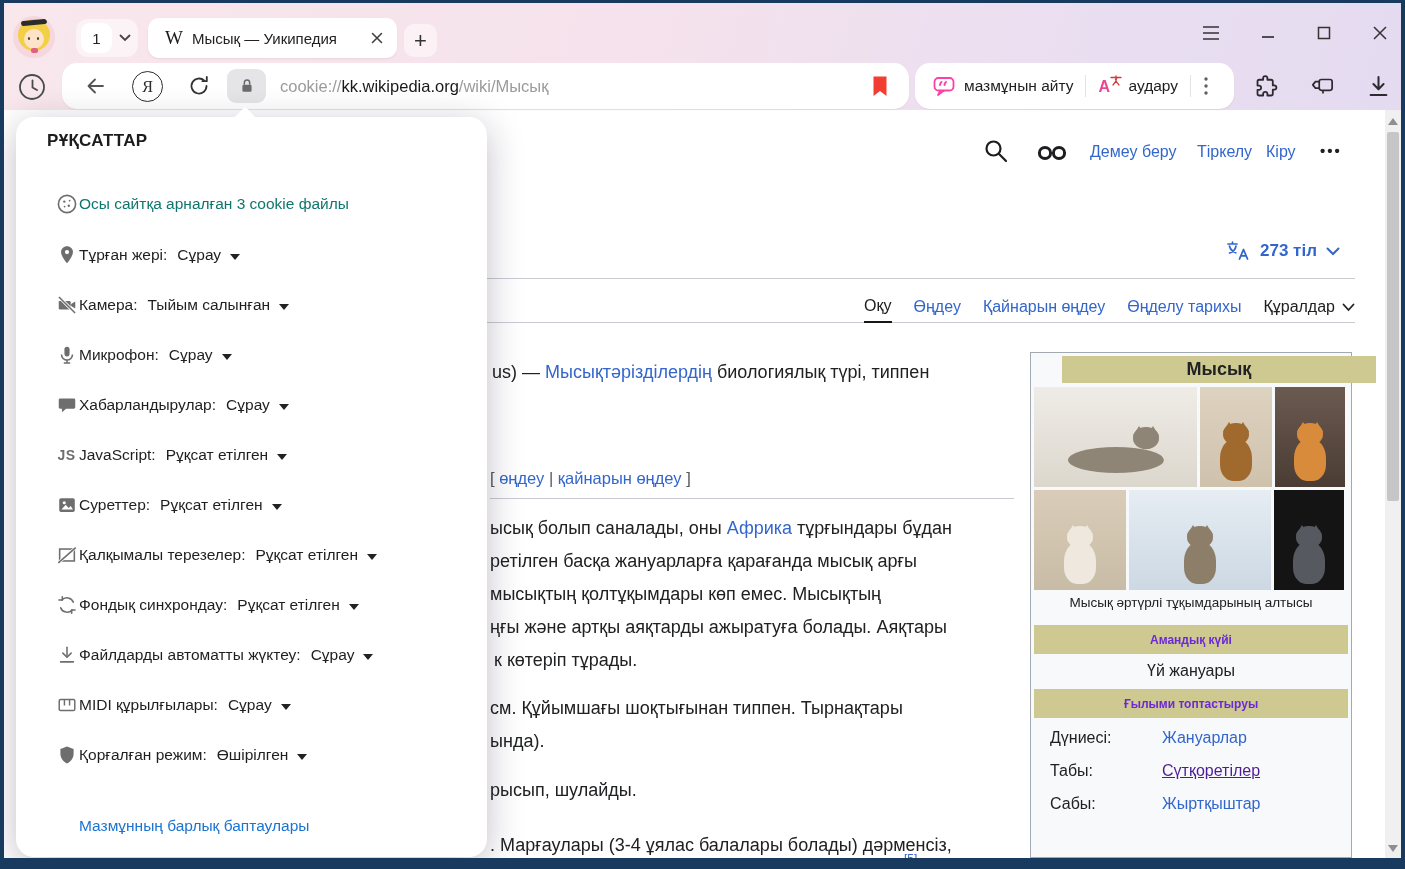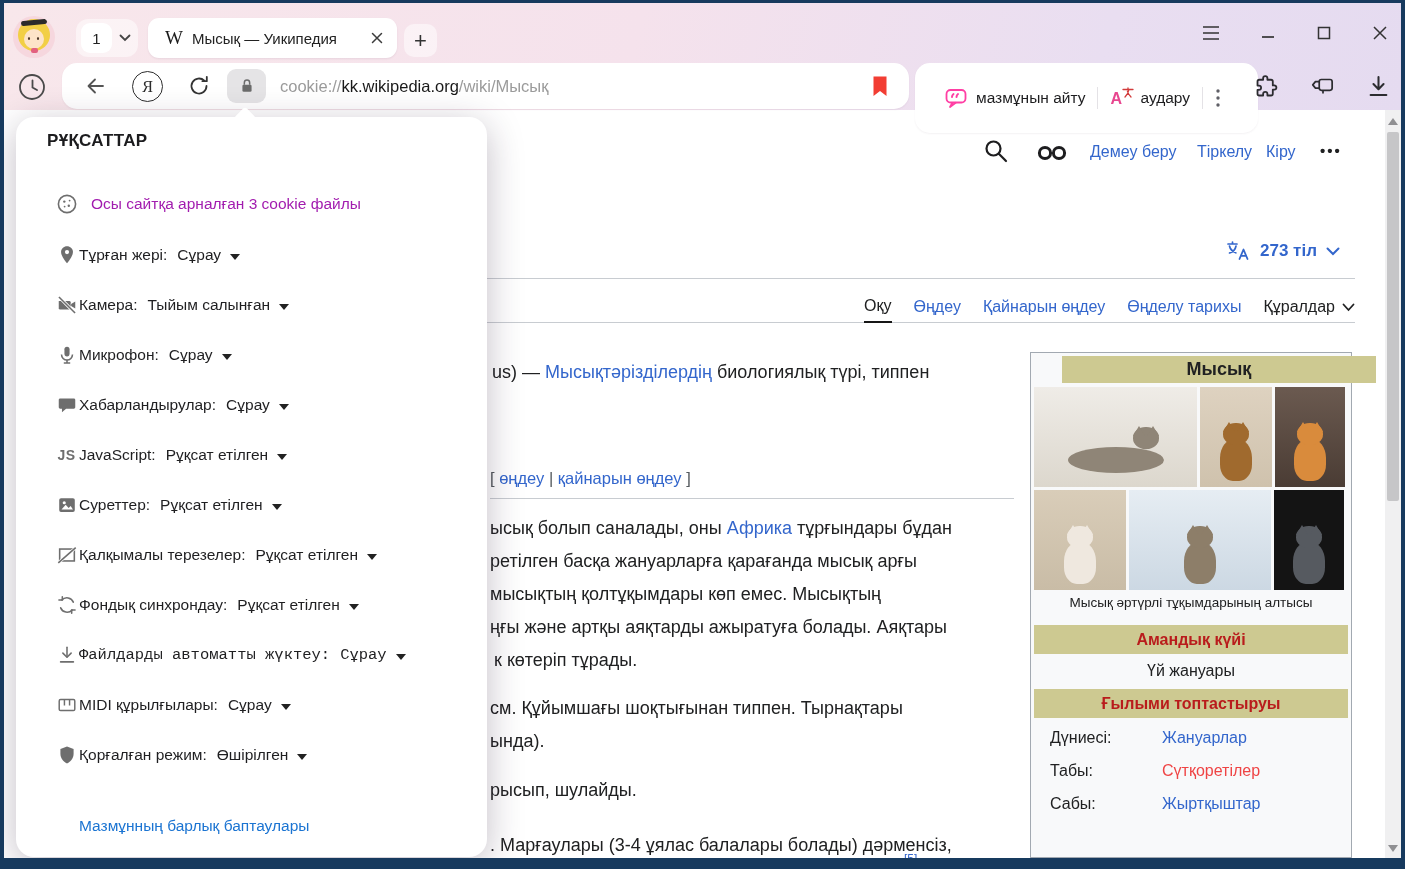--- a/index.html
+++ b/index.html
@@ -51,31 +51,31 @@
     display:flex;align-items:center;justify-content:center;font-family:"Liberation Serif",serif;font-size:16px;color:#2d2d2d;}
   .omnibar .refresh{position:absolute;left:124px;top:10px;}
   .lock-chip{position:absolute;left:165px;top:6px;width:39px;height:34px;border-radius:9px;background:#e5e4e6;
     display:flex;align-items:center;justify-content:center;}
   .urltext{position:absolute;left:218px;top:0;height:46px;display:flex;align-items:center;font-size:16.5px;white-space:nowrap;}
   .urltext .dim{color:#9b9b9b;}
   .urltext .host{color:#1a1a1a;}
   .bookmark{position:absolute;right:20px;top:12px;}
 
   .actions-pill{position:absolute;left:911px;top:60px;width:319px;height:46px;border-radius:15px;background:#fff;
-    box-shadow:0 1px 2px rgba(60,30,60,0.06);display:flex;align-items:center;padding:12px;}
+    box-shadow:0 1px 2px rgba(60,30,60,0.06);display:flex;align-items:center;padding:0;}
   .actions-pill .lbl{font-size:15.5px;color:#1d1d1f;white-space:nowrap;}
   .actions-pill .sep{width:1px;height:22px;background:#e4e2e6;margin:0 12px;}
   .tr-ico{position:relative;width:24px;height:22px;margin-right:6px;}
   .tr-ico .A{position:absolute;left:0;top:3px;font-size:16px;font-weight:bold;color:#e8468f;}
   .chrome-ico{position:absolute;top:70px;}
 
   
   .page{position:absolute;left:4px;top:110px;width:1381px;height:748px;background:#fff;overflow:hidden;z-index:5;color:#202122;}
   .wlink{color:#3366cc;}
-  .rlink{color:#ef4444;}
+  .rlink{color:#4c1d95;text-decoration:underline;}
   .hdr-ico{position:absolute;}
   .hdr-link{position:absolute;font-size:16px;color:#3366cc;white-space:nowrap;}
   .more-dots{position:absolute;font-size:15px;letter-spacing:2px;color:#202122;font-weight:bold;}
   .lang-btn{position:absolute;left:1222px;top:130px;display:flex;align-items:center;color:#3366cc;}
   .lang-btn .txt{font-size:17px;font-weight:bold;margin-left:8px;}
   .rule{position:absolute;height:1px;background:#c8ccd1;}
   .wtabs{position:absolute;left:483px;top:181px;width:868px;height:31px;border-bottom:1px solid #c8ccd1;
     display:flex;justify-content:flex-end;align-items:flex-end;gap:22px;font-size:16px;}
   .wtabs .wtab{padding-bottom:6px;white-space:nowrap;}
   .wtabs .active{color:#202122;border-bottom:2px solid #161616;margin-bottom:-1px;}
@@ -105,21 +105,21 @@
   .cat .head::before,.cat .head::after{content:"";position:absolute;top:-7px;width:0;height:0;
     border:6px solid transparent;border-bottom:10px solid var(--c);}
   .cat .head::before{left:0;}
   .cat .head::after{right:0;}
   .cat .body{position:absolute;left:50%;top:16px;transform:translateX(-50%);width:32px;height:42px;
     border-radius:45% 45% 40% 40%;background:var(--c);}
   .cat.lying{width:110px;height:46px;bottom:14px;}
   .cat.lying .head{left:78%;}
   .cat.lying .body{width:96px;height:26px;top:20px;border-radius:50%;}
   .ib-caption{top:242px;height:26px;text-align:center;font-size:13.5px;color:#202122;}
-  .ib-h2{font-size:16px;font-weight:bold;color:#b91c1c;}
+  .ib-h2{font-size:12px;font-weight:bold;color:#6d28d9;}
   .h-status{top:272px;height:29px;}
   .v-status{top:303px;height:30px;display:flex;align-items:center;justify-content:center;font-size:16px;}
   .h-class{top:336px;height:29px;}
   .ib-rows{top:368px;height:138px;overflow:hidden;}
   .ib-row{display:flex;height:33px;align-items:center;font-size:16px;}
   .ib-row .l{width:128px;padding-left:16px;color:#202122;box-sizing:border-box;}
 
   
   .scrollbar{position:absolute;left:1385px;top:110px;width:16px;height:748px;background:#f0f0f1;z-index:6;}
   .sb-thumb{position:absolute;left:2px;top:22px;width:12px;height:369px;background:#c6c6c8;border-radius:2px;}
@@ -132,21 +132,21 @@
     box-shadow:0 8px 36px rgba(40,20,50,0.28);z-index:50;}
   .panel::before{content:"";position:absolute;left:221px;top:-7px;width:16px;height:16px;background:#fff;
     transform:rotate(45deg);border-radius:3px;}
   .panel-title{position:absolute;left:31px;top:14px;font-size:17px;font-weight:600;color:#1c1c1e;letter-spacing:0.3px;}
   .perm-row{position:absolute;left:38px;height:26px;display:flex;align-items:center;}
   .perm-row .ico{width:25px;display:flex;justify-content:center;}
   .perm-row .lab{font-size:15.5px;color:#1f1f21;white-space:nowrap;}
   .perm-row .val{margin-left:10px;font-size:15.5px;color:#1f1f21;white-space:nowrap;}
   .perm-row .caret{margin-left:9px;margin-top:4px;width:0;height:0;
     border-left:5px solid transparent;border-right:5px solid transparent;border-top:6px solid #222;}
-  .cookie-link{font-size:15.5px;color:#a21caf;white-space:nowrap;margin-left:12px;}
+  .cookie-link{font-size:15.5px;color:#0f766e;white-space:nowrap;margin-left:0;}
   .footer-link{position:absolute;left:63px;top:700px;font-size:15.5px;color:#1b74d2;}
   .js-badge{font-size:14px;font-weight:bold;color:#6e6e6e;letter-spacing:0.5px;}
 </style>
 </head>
 <body>
 
 <div class="chrome">
 
   <div class="avatar">
     <div class="hair"></div>
@@ -516,21 +516,21 @@
           <path d="M5.1 15.1a7.5 7.5 0 0 0 12.5 2.3"></path>
           <path d="M6.9 2.9v3.7H3.2"></path>
           <path d="M17.1 21.1v-3.7h3.7"></path>
         </svg>
       </span>
     <span class="lab">Фондық синхрондау:</span>
     <span class="val">Рұқсат етілген</span>
     <span class="caret"></span>
   </div>
 
-  <div class="perm-row" style="top:525px;font-family:Liberation Mono, monospace;">
+  <div class="perm-row" style="top:525px;">
     <span class="ico">
         <svg width="22" height="22" viewBox="0 0 24 24" fill="none" stroke="#6e6e6e" stroke-width="1.7" stroke-linecap="round" stroke-linejoin="round">
           <path d="M12 3.5V14"></path>
           <path d="M7.5 10L12 14.5 16.5 10"></path>
           <path d="M5 19.5h14"></path>
         </svg>
       </span>
     <span class="lab">Файлдарды автоматты жүктеу:</span>
     <span class="val">Сұрау</span>
     <span class="caret"></span>

